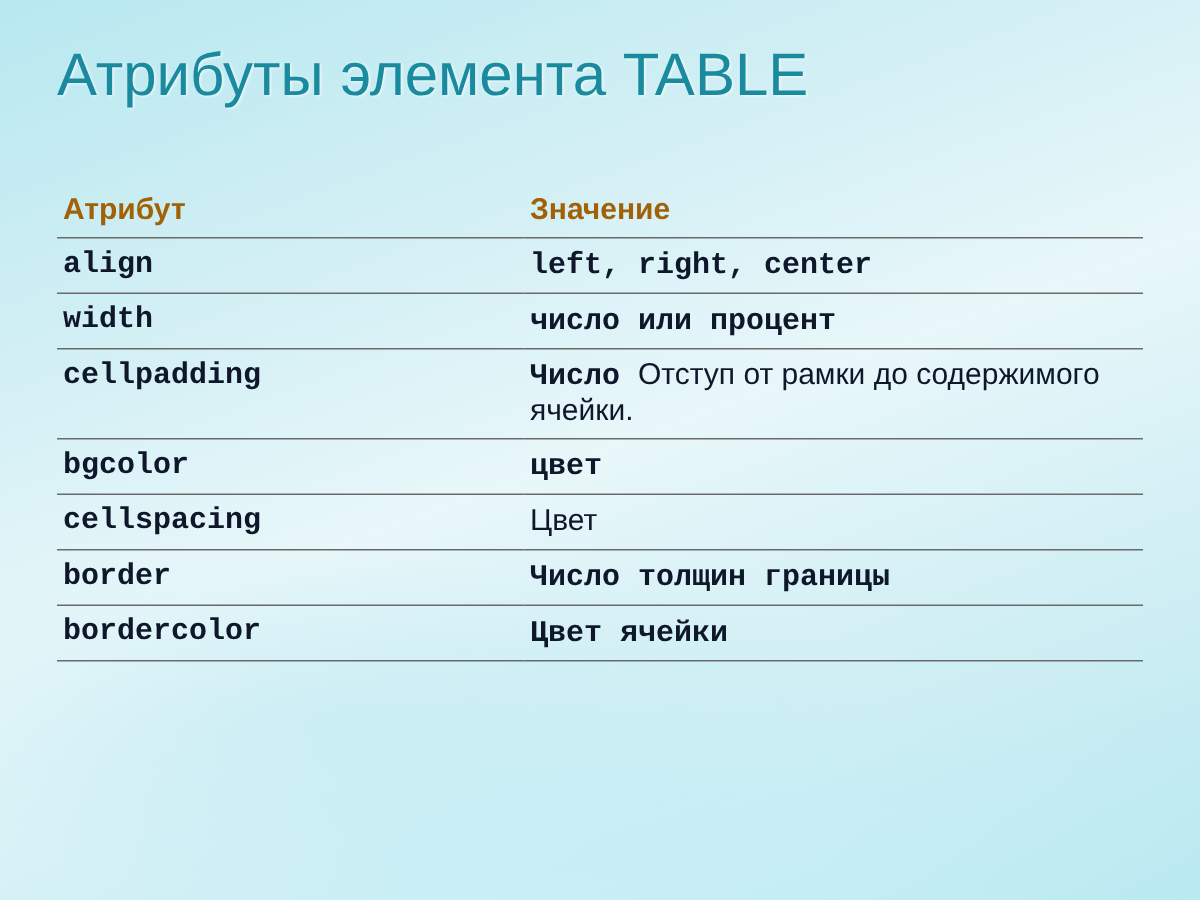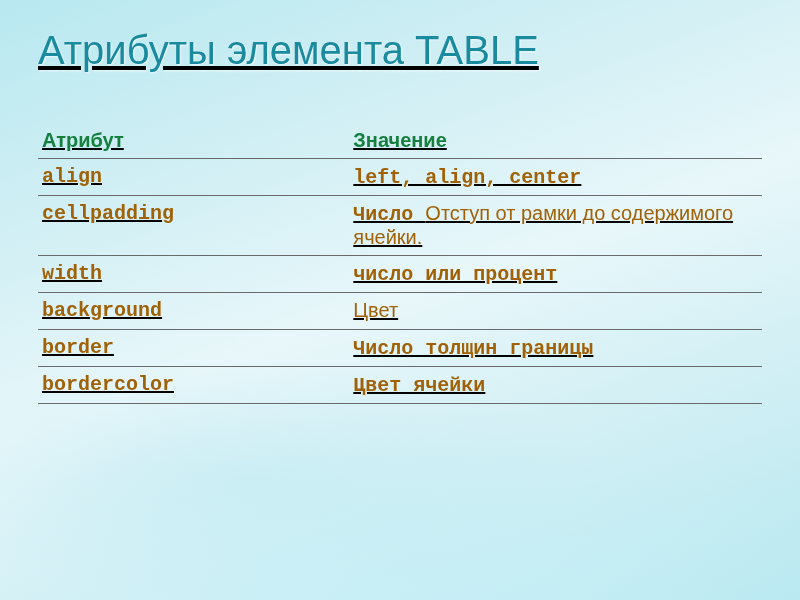--- a/index.html
+++ b/index.html
@@ -23,49 +23,48 @@
     right: 0;
     bottom: 0;
     background: radial-gradient(ellipse 800px 300px at 50% 100%, rgba(200,240,248,0.6) 0%, transparent 60%),
                 radial-gradient(ellipse 600px 200px at 30% 80%, rgba(180,230,240,0.4) 0%, transparent 60%);
     pointer-events: none;
   }
   .slide {
     position: relative;
     padding: 28px 38px;
     height: 100%;
-    text-decoration: underline;
   }
   .title {
     font-size: 40px;
     color: #1a8a9e;
     font-weight: 400;
     font-family: "Segoe UI", Arial, sans-serif;
     margin-bottom: 50px;
     text-shadow: 1px 1px 2px rgba(255,255,255,0.7);
   }
   .table {
     width: 100%;
     border-collapse: collapse;
   }
   .table th {
     text-align: left;
     font-weight: bold;
     font-size: 20px;
-    color: #15803d;
+    color: #a16207;
     padding: 6px 4px 6px 4px;
     border-bottom: 1.5px solid #6a6a6a;
     font-family: Arial, sans-serif;
   }
   .table td {
     padding: 6px 4px;
     border-bottom: 1.5px solid #6a6a6a;
     vertical-align: top;
     font-size: 20px;
-    color: #a16207;
+    color: #0f172a;
   }
   .table td:first-child {
     width: 43%;
     font-family: "Courier New", monospace;
     font-weight: bold;
   }
   .mono {
     font-family: "Courier New", monospace;
     font-weight: bold;
   }
@@ -87,32 +86,36 @@
   <table class="table">
     <thead>
       <tr>
         <th>Атрибут</th>
         <th>Значение</th>
       </tr>
     </thead>
     <tbody>
       <tr>
         <td>align</td>
-        <td><span class="mono">left, align, center</span><span class="sans"></span></td>
+        <td><span class="mono">left, right, center</span><span class="sans"></span></td>
+      </tr>
+      <tr>
+        <td>width</td>
+        <td><span class="mono">число или процент</span><span class="sans"></span></td>
       </tr>
       <tr>
         <td>cellpadding</td>
         <td><span class="mono">Число </span><span class="sans">Отступ от рамки до содержимого ячейки.</span></td>
       </tr>
       <tr>
-        <td>width</td>
-        <td><span class="mono">число или процент</span><span class="sans"></span></td>
+        <td>bgcolor</td>
+        <td><span class="mono">цвет</span><span class="sans"></span></td>
       </tr>
       <tr>
-        <td>background</td>
+        <td>cellspacing</td>
         <td><span class="mono"></span><span class="sans">Цвет</span></td>
       </tr>
       <tr>
         <td>border</td>
         <td><span class="mono">Число толщин границы</span><span class="sans"></span></td>
       </tr>
       <tr>
         <td>bordercolor</td>
         <td><span class="mono">Цвет ячейки</span><span class="sans"></span></td>
       </tr>

